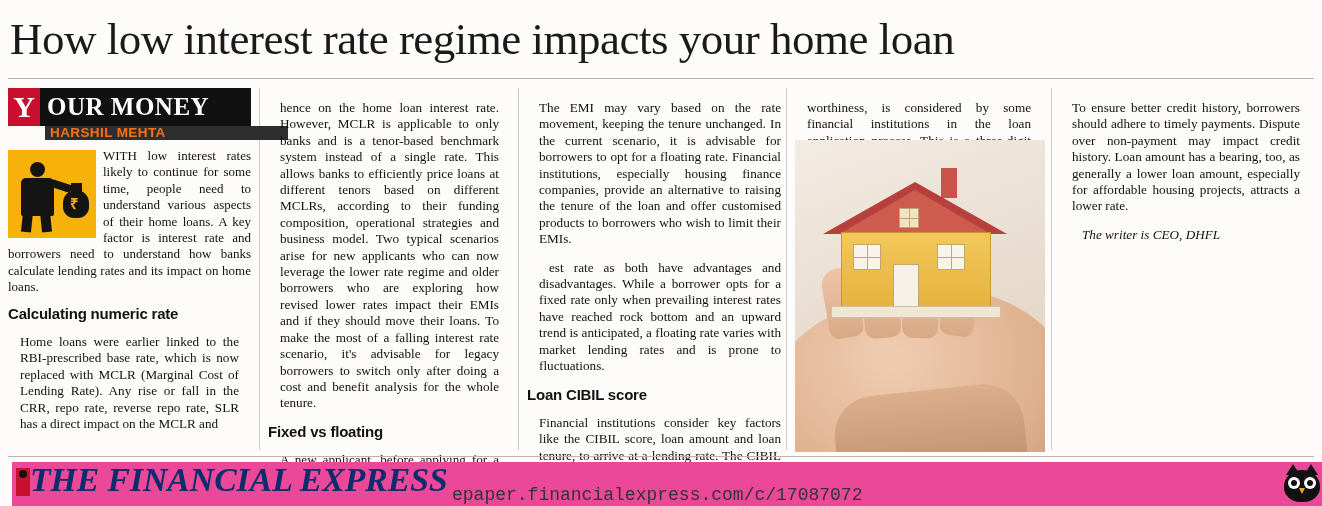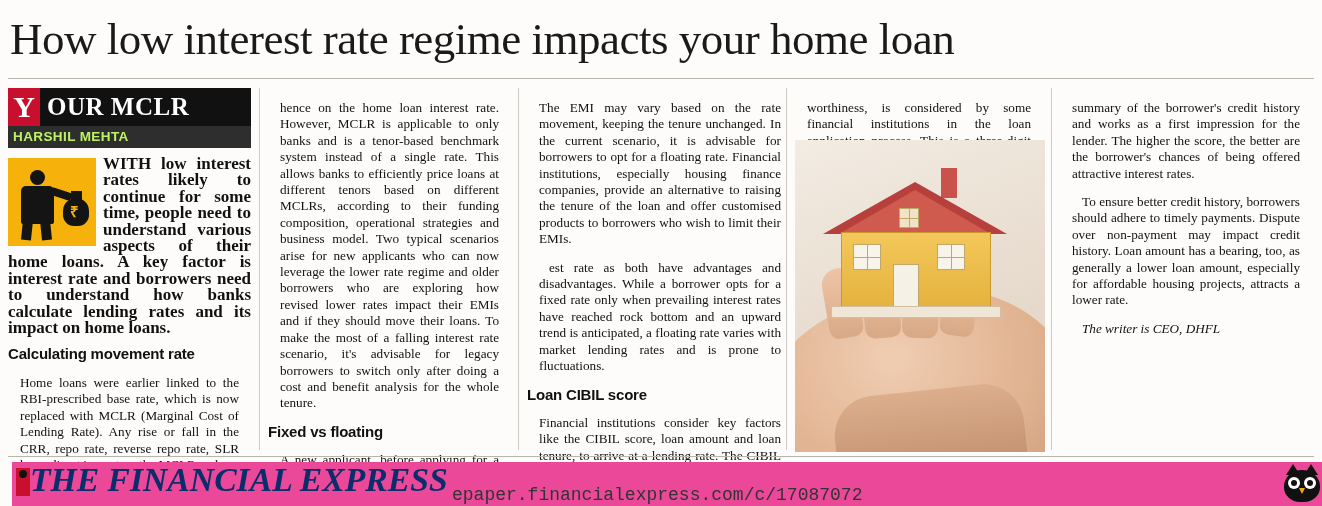--- a/index.html
+++ b/index.html
@@ -87,30 +87,31 @@
   }
   .ourmoney-text {
     color: #fff;
     font-family: "Liberation Serif", serif;
     font-size: 25px;
     font-weight: bold;
     letter-spacing: 0.5px;
     margin-left: 7px;
   }
   .byline {
-    width: 243px; height: 22px;
+    width: 243px; height: 14px;
     background: #2e2e2e;
-    color: #bef264;
+    color: #f97316;
     font-family: "Liberation Sans", sans-serif;
     font-size: 13.5px;
     font-weight: bold;
     letter-spacing: 0.4px;
     display: flex;
     align-items: center;
     padding-left: 5px;
+    margin-left: 37px;
   }
 
   .lead-wrap { margin-top: 8px; }
   .thumb {
     float: left;
     width: 88px; height: 88px;
     background: #f6b10a;
     margin: 2px 7px 2px 0;
     position: relative;
     overflow: hidden;
@@ -153,24 +154,23 @@
   }
   .thumb .rupee {
     position: absolute; left: 62px; top: 46px;
     color: #f6b10a;
     font-family: "Liberation Sans", sans-serif;
     font-size: 15px;
     font-weight: bold;
   }
 
   .lead-text {
-    font-size: 17px;
+    font-size: 13px;
     line-height: 16.4px;
     text-align: justify;
-    font-weight: bold;
   }
 
   .subhead {
     font-family: "Liberation Sans", sans-serif;
     font-size: 15px;
     font-weight: bold;
     color: #111;
     margin: 10px 0 3px 0;
     letter-spacing: -0.2px;
   }
@@ -365,39 +365,39 @@
   <div class="rule-top"></div>
 
   <div class="vrule" id="vr1"></div>
   <div class="vrule" id="vr2"></div>
   <div class="vrule" id="vr3"></div>
   <div class="vrule" id="vr4"></div>
 
   <div class="col" id="col1">
     <div class="ourmoney">
       <div class="y-badge">Y</div>
-      <div class="ourmoney-text">OUR MCLR</div>
+      <div class="ourmoney-text">OUR MONEY</div>
     </div>
     <div class="byline">HARSHIL MEHTA</div>
 
     <div class="lead-wrap">
       <div class="thumb">
         <span class="head"></span>
         <span class="body"></span>
         <span class="leg1"></span>
         <span class="leg2"></span>
         <span class="arm"></span>
         <span class="bagneck"></span>
         <span class="bag"></span>
         <span class="rupee">₹</span>
       </div>
       <div class="lead-text">WITH low interest rates likely to continue for some time, people need to understand various aspects of their home loans. A key factor is interest rate and borrowers need to understand how banks calculate lending rates and its impact on home loans.</div>
     </div>
 
-    <div class="subhead">Calculating movement rate</div>
+    <div class="subhead">Calculating numeric rate</div>
     <p>Home loans were earlier linked to the RBI-prescribed base rate, which is now replaced with MCLR (Marginal Cost of Lending Rate). Any rise or fall in the CRR, repo rate, reverse repo rate, SLR has a direct impact on the MCLR and</p>
   </div>
 
   <div class="col" id="col2">
     <p>hence on the home loan interest rate. However, MCLR is applicable to only banks and is a tenor-based benchmark system instead of a single rate. This allows banks to efficiently price loans at different tenors based on different MCLRs, according to their funding composition, operational strategies and business model. Two typical scenarios arise for new applicants who can now leverage the lower rate regime and older borrowers who are exploring how revised lower rates impact their EMIs and if they should move their loans. To make the most of a falling interest rate scenario, it's advisable for legacy borrowers to switch only after doing a cost and benefit analysis for the whole tenure.</p>
     <div class="subhead">Fixed vs floating</div>
     <p style="text-indent:0">A new applicant, before applying for a loan, can explore a like or floating inter-</p>
   </div>
 
   <div class="col" id="col3">
@@ -426,21 +426,20 @@
       <div class="walls"></div>
       <div class="win w3"></div>
       <div class="win w1"></div>
       <div class="win w2"></div>
       <div class="door"></div>
       <div class="base"></div>
     </div>
   </div>
 
   <div class="col" id="col5">
-    <p>summary of the borrower's credit history and works as a first impression for the lender. The higher the score, the better are the borrower's chances of being offered attractive interest rates.</p>
     <p>To ensure better credit history, borrowers should adhere to timely payments. Dispute over non-payment may impact credit history. Loan amount has a bearing, too, as generally a lower loan amount, especially for affordable housing projects, attracts a lower rate.</p>
     <p class="italic-note">The writer is CEO, DHFL</p>
   </div>
 
   <div class="rule-bottom"></div>
 
   <div id="footer">
     <div class="fe-mark">
         <span class="dot"></span>
       </div>

